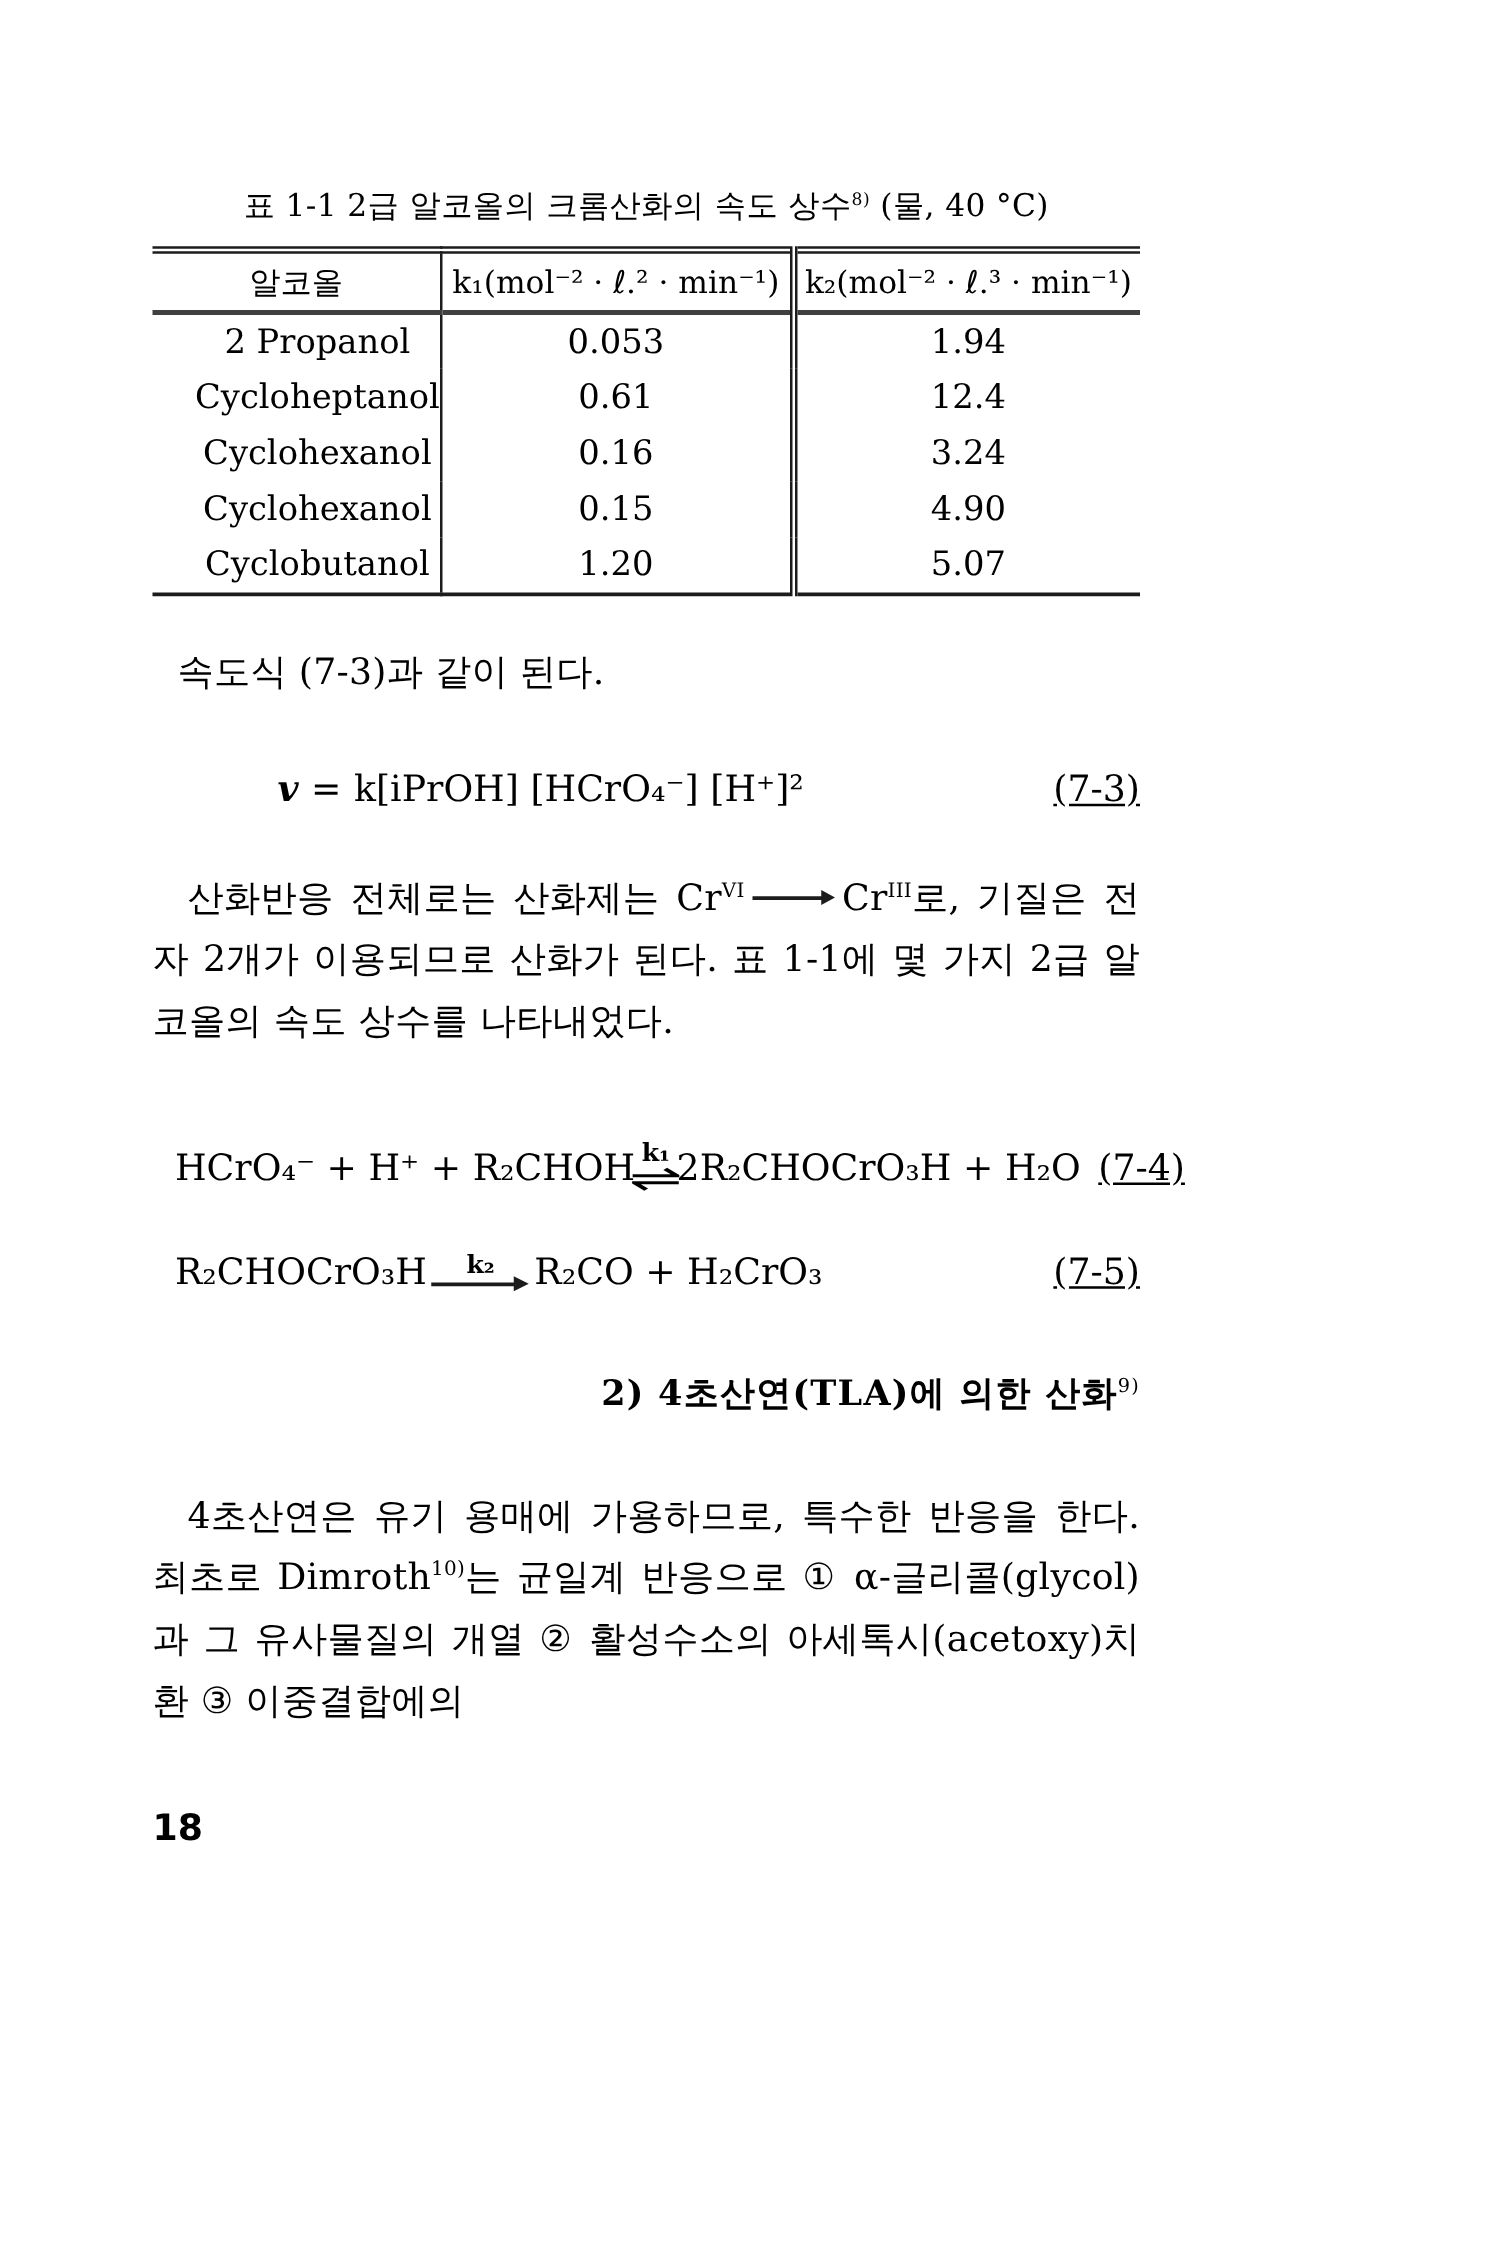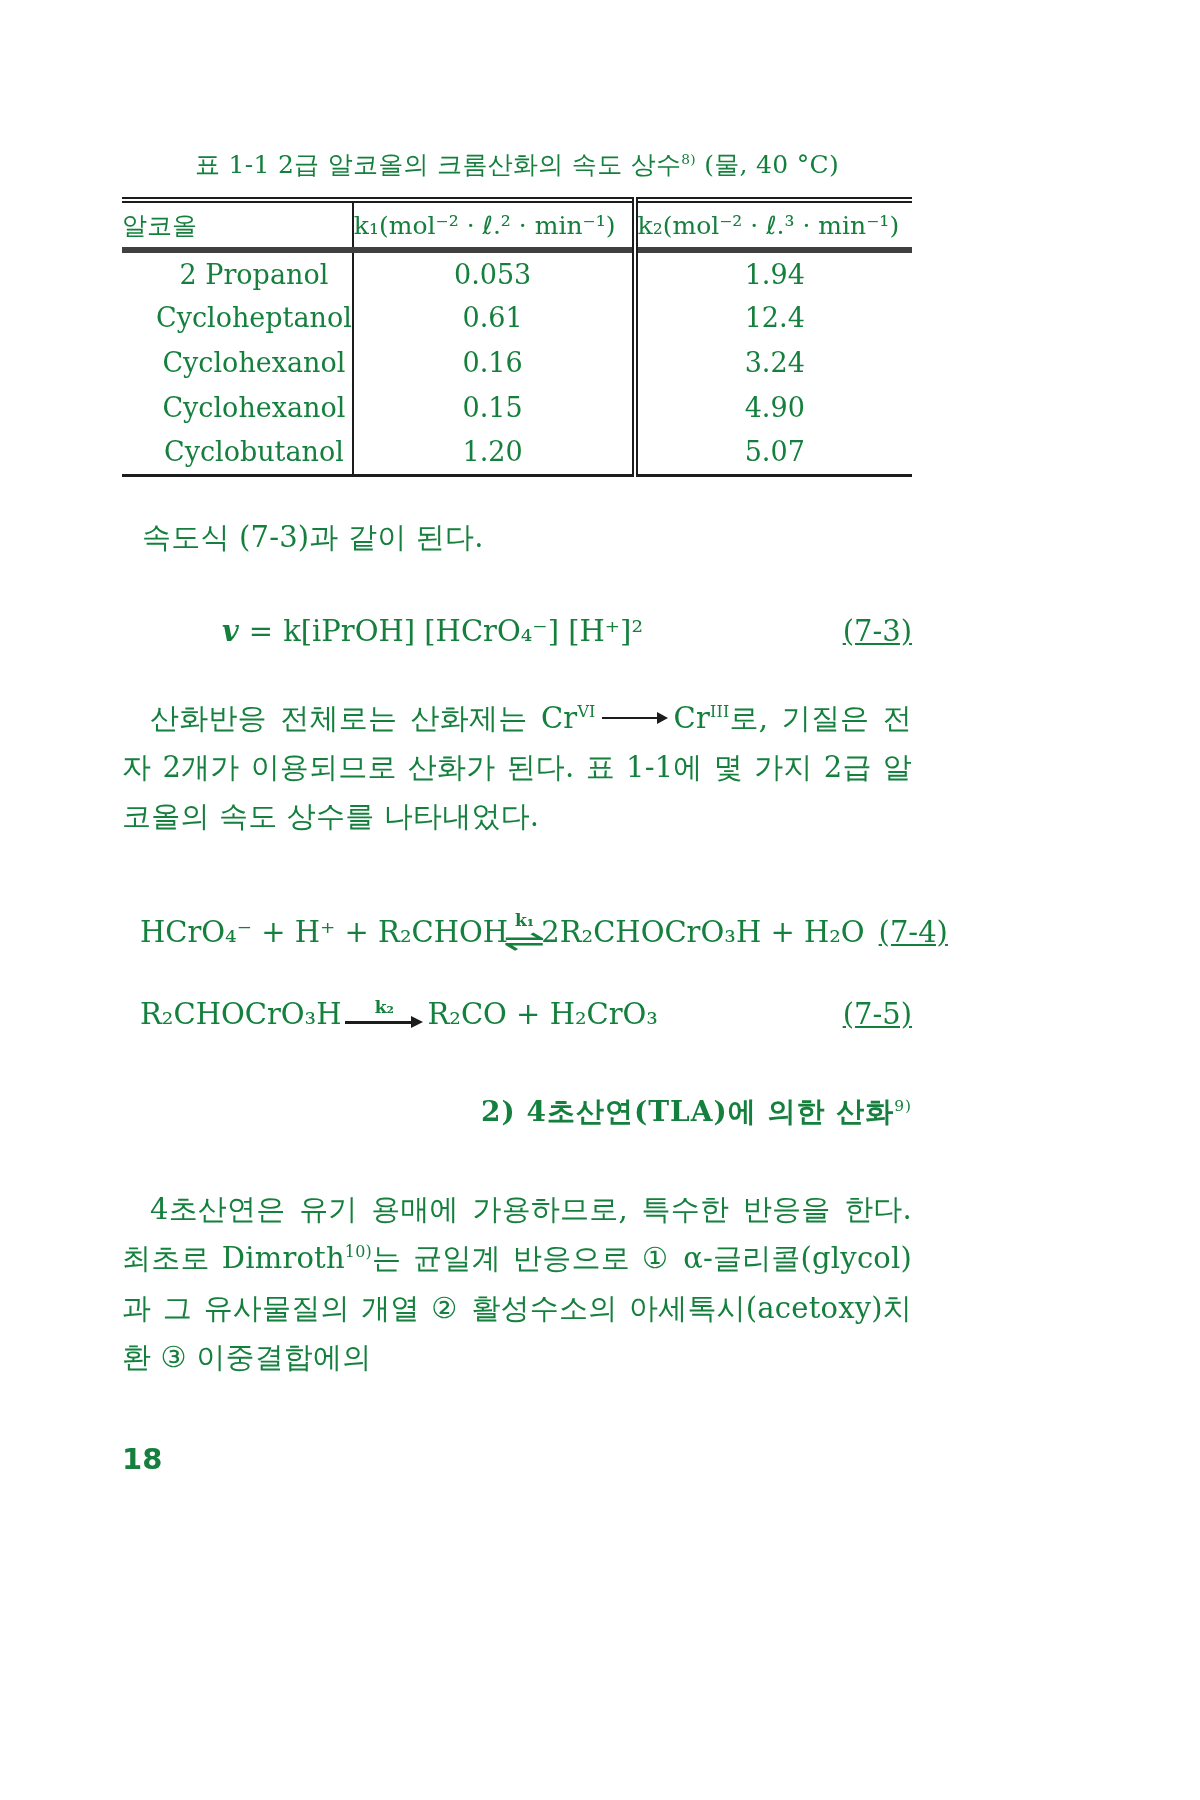--- a/index.html
+++ b/index.html
@@ -5,21 +5,21 @@
   * { margin: 0; padding: 0; box-sizing: border-box; }
   html, body { width: 1200px; }
   body { background: #ffffff; }
 
   .page {
     position: relative;
     width: 1200px;
     height: 1800px;
     background: #ffffff;
     overflow: hidden;
-    color: #15803d;
+    color: #000000;
     font-family: "DejaVu Serif", "DejaVu Sans", "Liberation Serif", serif;
   }
 
   .content {
     width: 790px;
     margin-left: 122px;
     padding-top: 148px;
   }
 
   
@@ -37,22 +37,22 @@
     width: 100%;
     border-collapse: collapse;
     border-top: 6px double #1c1c1c;
     border-bottom: 3px solid #1c1c1c;
     font-size: 27px;
   }
   .rate-table th {
     font-weight: normal;
     font-size: 25px;
     height: 50px;
-    border-bottom: 6px solid #404040;
-    text-align: left;
+    border-bottom: 4px solid #404040;
+    text-align: center;
     white-space: nowrap;
   }
   .rate-table td { height: 45px; }
   .col-alcohol { width: 25%; }
   .col-k1 { width: 38%; }
   .col-k2 { width: 37%; }
   .cell-k1col { border-left: 2px solid #1c1c1c; border-right: 6px double #1c1c1c; }
   .c-name { text-align: center; padding-left: 34px; white-space: nowrap; }
   .c-val { text-align: center; }
 
@@ -84,21 +84,21 @@
   .eq-body { display: inline-flex; align-items: center; }
   .eq-lhs { font-style: italic; font-weight: bold; margin-right: 10px; }
   .eq-rel { margin-right: 10px; }
 
   .rxn-arrow {
     display: inline-flex;
     flex-direction: column;
     align-items: center;
     margin: 0 4px;
   }
-  .arrow-label { font-size: 17px; font-weight: bold; line-height: 1; margin-bottom: -1px; }
+  .arrow-label { font-size: 20px; font-weight: bold; line-height: 1; margin-bottom: -1px; }
   .harpoon-glyph {
     display: inline-block;
     font-family: "DejaVu Sans", sans-serif;
     font-size: 30px;
     line-height: 0.85;
     transform: scaleX(1.7);
   }
   .css-arrow { display: inline-block; position: relative; width: 78px; height: 14px; }
   .css-arrow::before {
     content: ""; position: absolute; left: 0; top: 6px; width: 72px; height: 3px; background: #1c1c1c;

